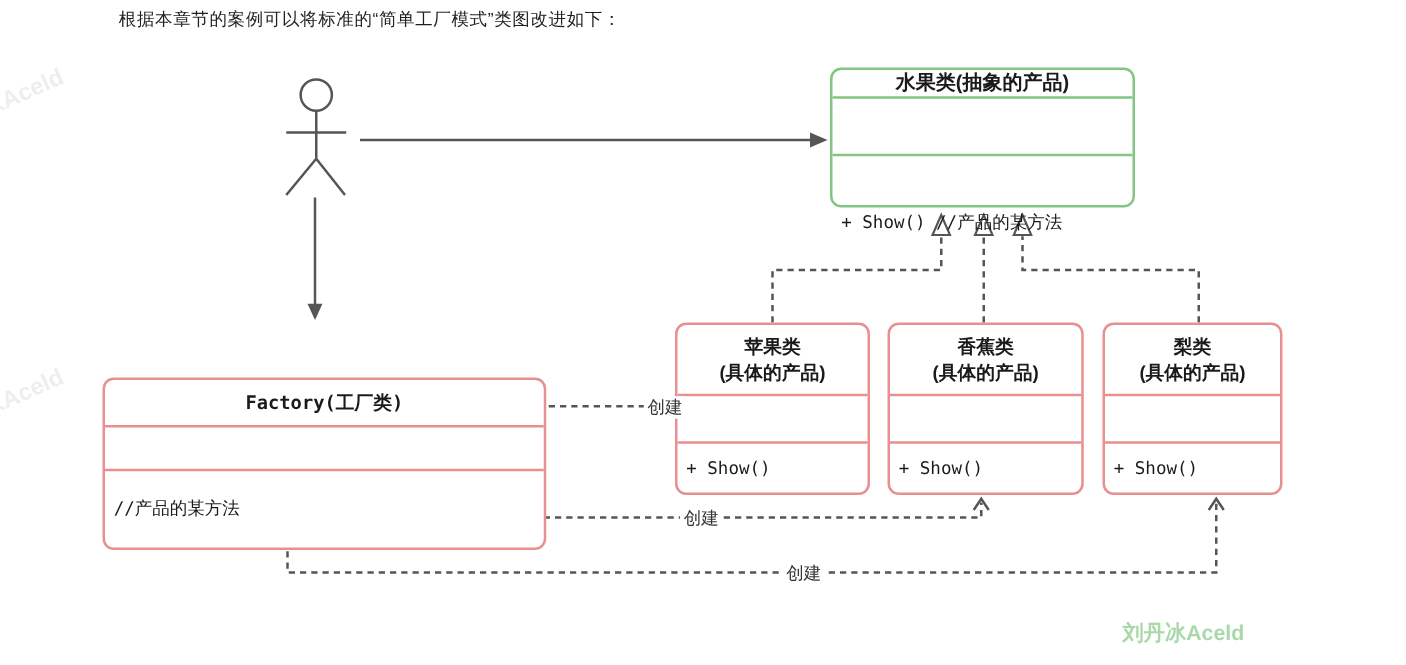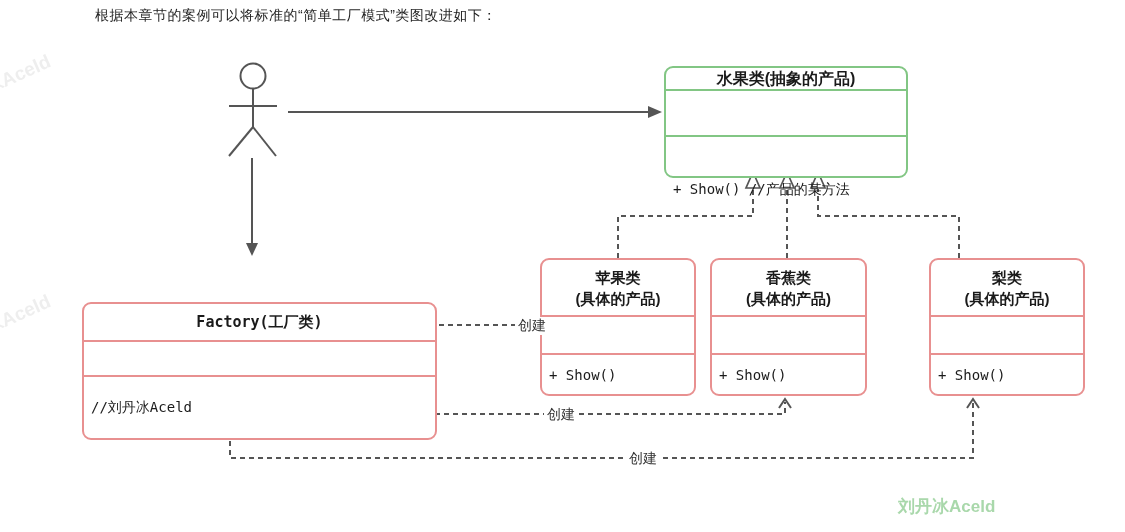--- a/index.html
+++ b/index.html
@@ -99,33 +99,33 @@
       <path d="M255,396 L255,414 L785,414 L785,402" stroke="#555" stroke-width="2" fill="none" stroke-dasharray="5 4"></path>
       <polyline points="779,408 785,399 791,408" fill="none" stroke="#555" stroke-width="2"></polyline>
     </g>
 
     <g>
       <path d="M230,396 L230,458 L973,458 L973,402" stroke="#555" stroke-width="2" fill="none" stroke-dasharray="5 4"></path>
       <polyline points="967,408 973,399 979,408" fill="none" stroke="#555" stroke-width="2"></polyline>
     </g>
   </svg>
 
-  <div class="uml green" style="left:664px;top:66px;width:244px;height:112px;gap:44px;">
+  <div class="uml green" style="left:664px;top:54px;width:244px;height:112px;gap:44px;">
     <div class="sec t" style="height:37px;font-size:16px;">水果类(抽象的产品)</div>
     <div class="sec a" style="height:36px;"></div>
     <div class="sec m" style="flex:1;">
       <span>+ Show() //产品的某方法</span>
     </div>
   </div>
 
   <div class="uml pink" style="left:82px;top:258px;width:355px;height:138px;margin-top:44px;">
     <div class="sec t mono-title" style="height:38px;">Factory(工厂类)</div>
     <div class="sec a" style="height:35px;"></div>
     <div class="sec m" style="flex:1;line-height:21px;">
-      <span>//刘丹冰Aceld</span>
+      <span>//产品的某方法</span>
     </div>
   </div>
 
   <div class="uml pink" style="left:540px;top:258px;width:156px;height:138px;">
     <div class="sec t" style="height:57px;">
       <span>苹果类</span>
       <span>(具体的产品)</span>
     </div>
     <div class="sec a" style="height:38px;"></div>
     <div class="sec m" style="flex:1;">
@@ -137,21 +137,21 @@
     <div class="sec t" style="height:57px;">
       <span>香蕉类</span>
       <span>(具体的产品)</span>
     </div>
     <div class="sec a" style="height:38px;"></div>
     <div class="sec m" style="flex:1;">
       <span>+ Show()</span>
     </div>
   </div>
 
-  <div class="uml pink" style="left:882px;top:258px;width:156px;height:138px;margin-left:47px;">
+  <div class="uml pink" style="left:882px;top:258px;width:144px;height:138px;">
     <div class="sec t" style="height:57px;">
       <span>梨类</span>
       <span>(具体的产品)</span>
     </div>
     <div class="sec a" style="height:38px;"></div>
     <div class="sec m" style="flex:1;">
       <span>+ Show()</span>
     </div>
   </div>
 

